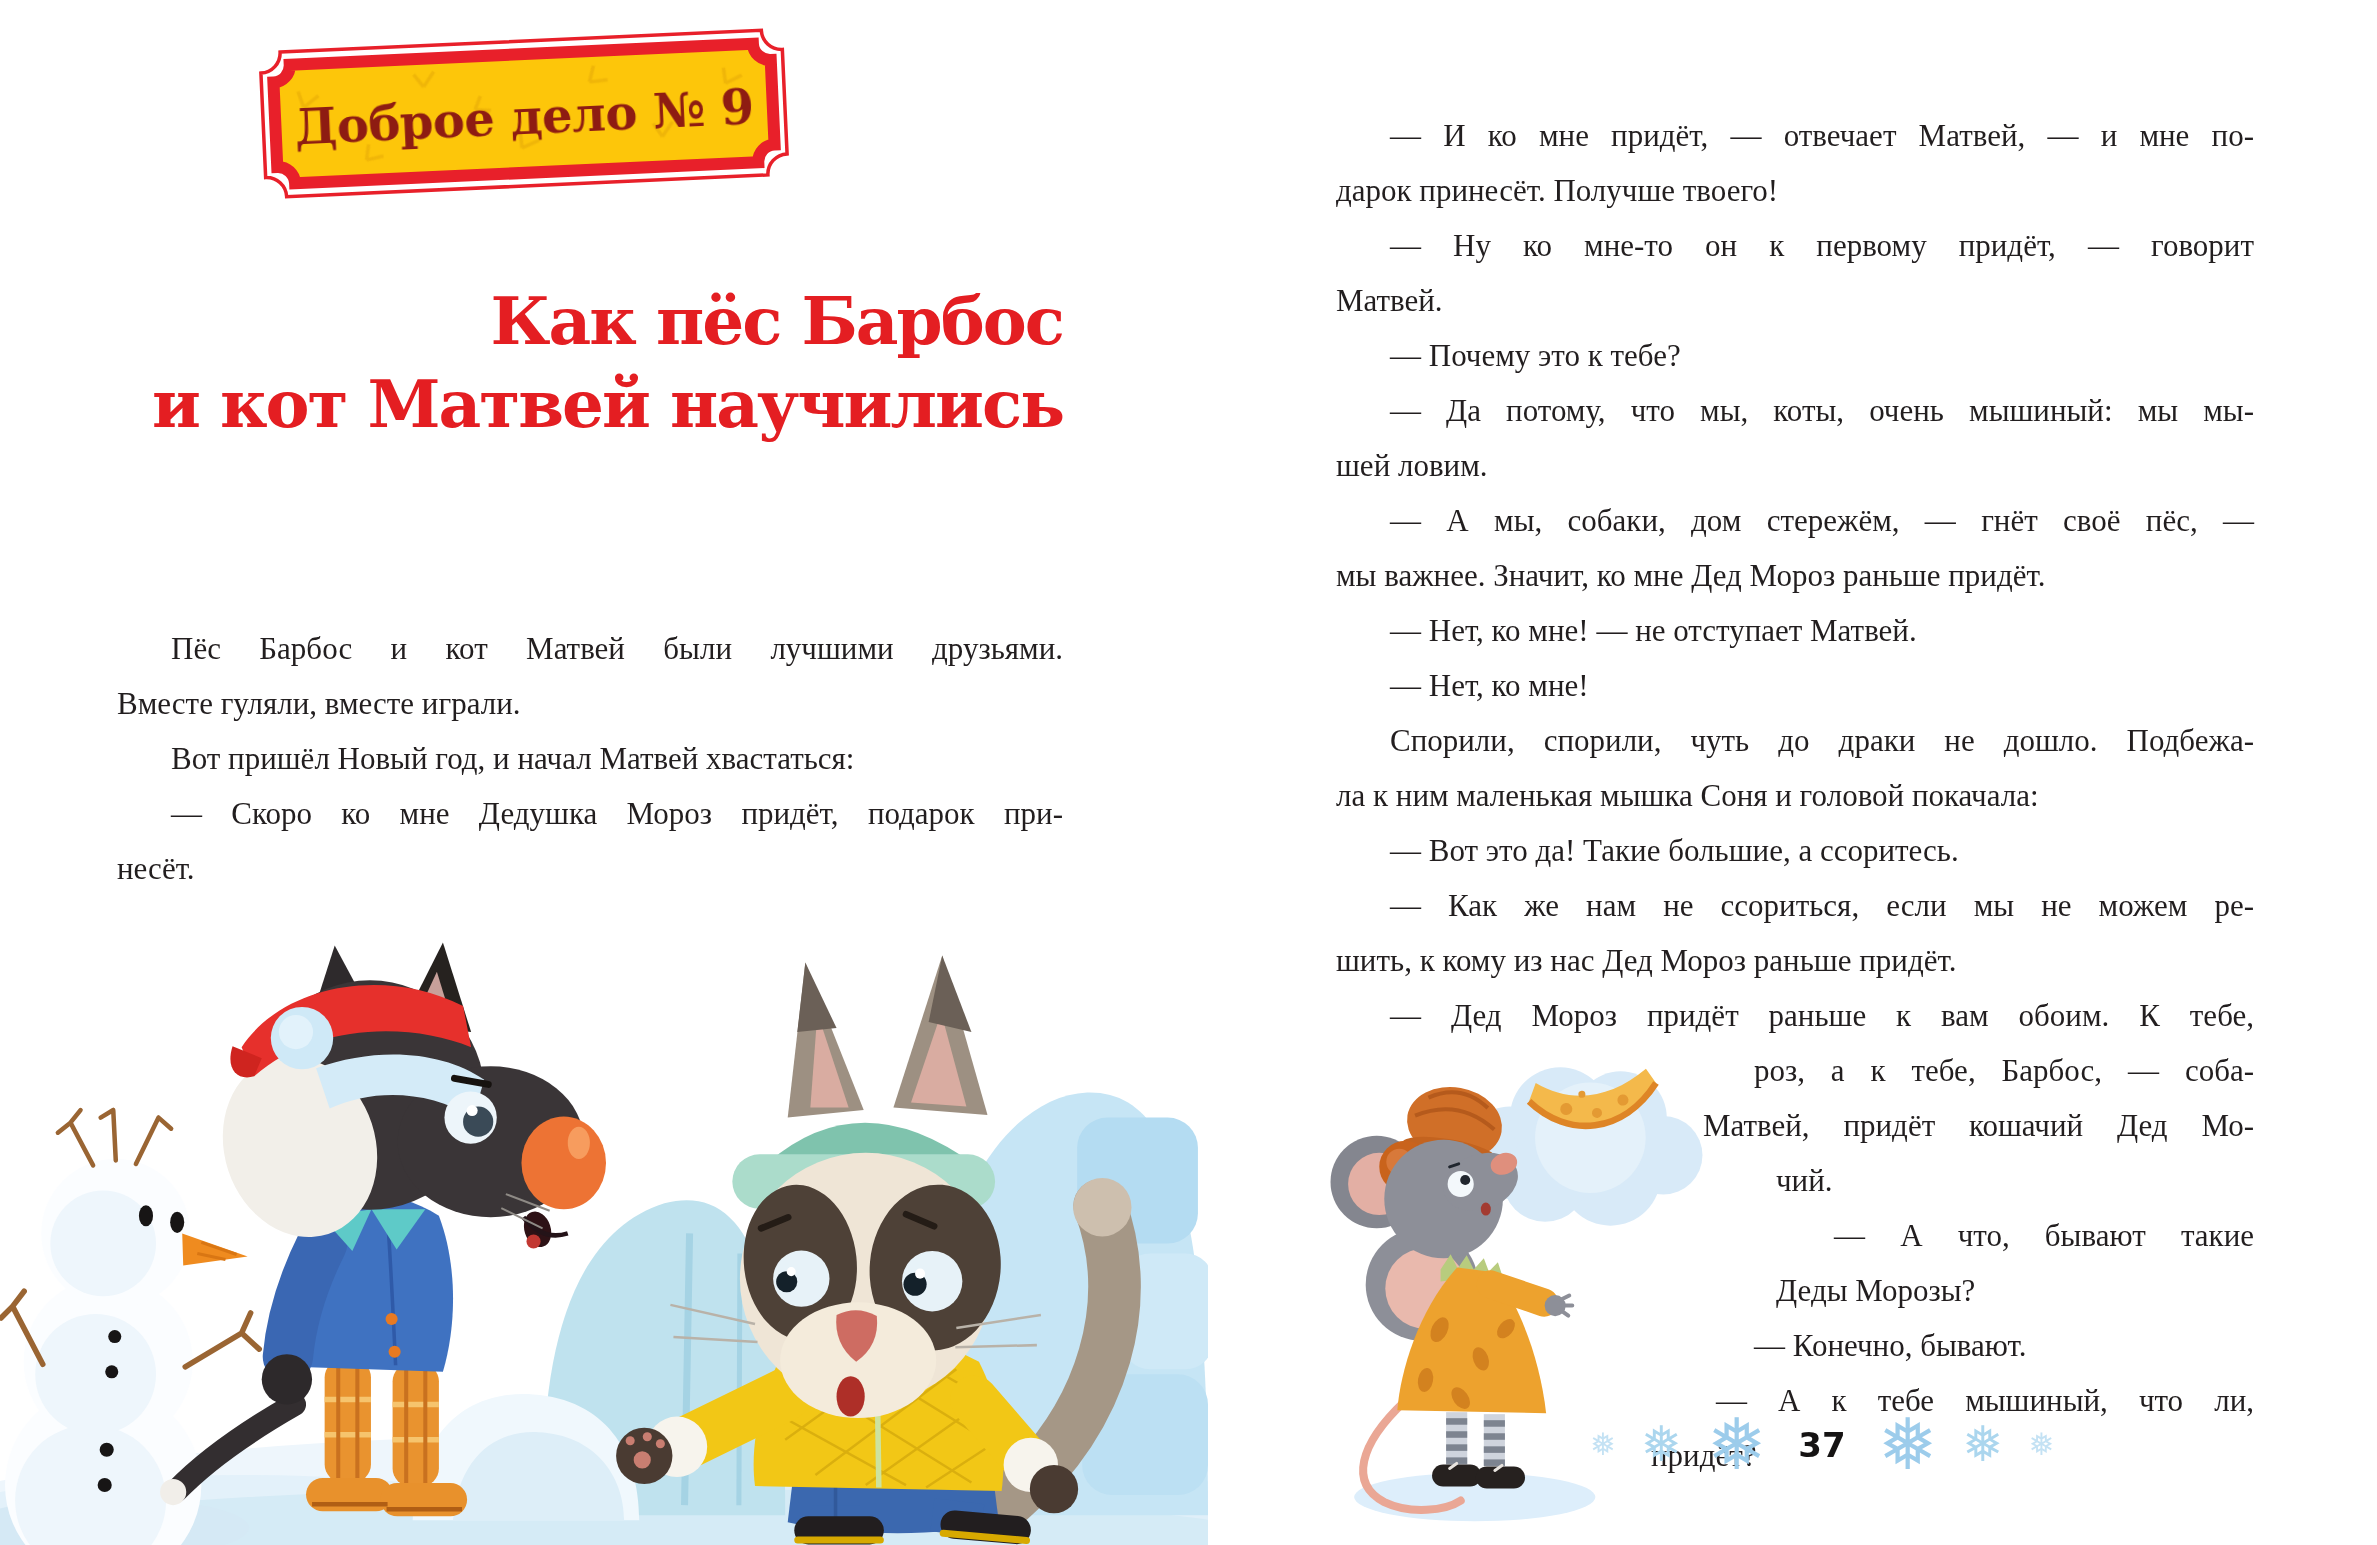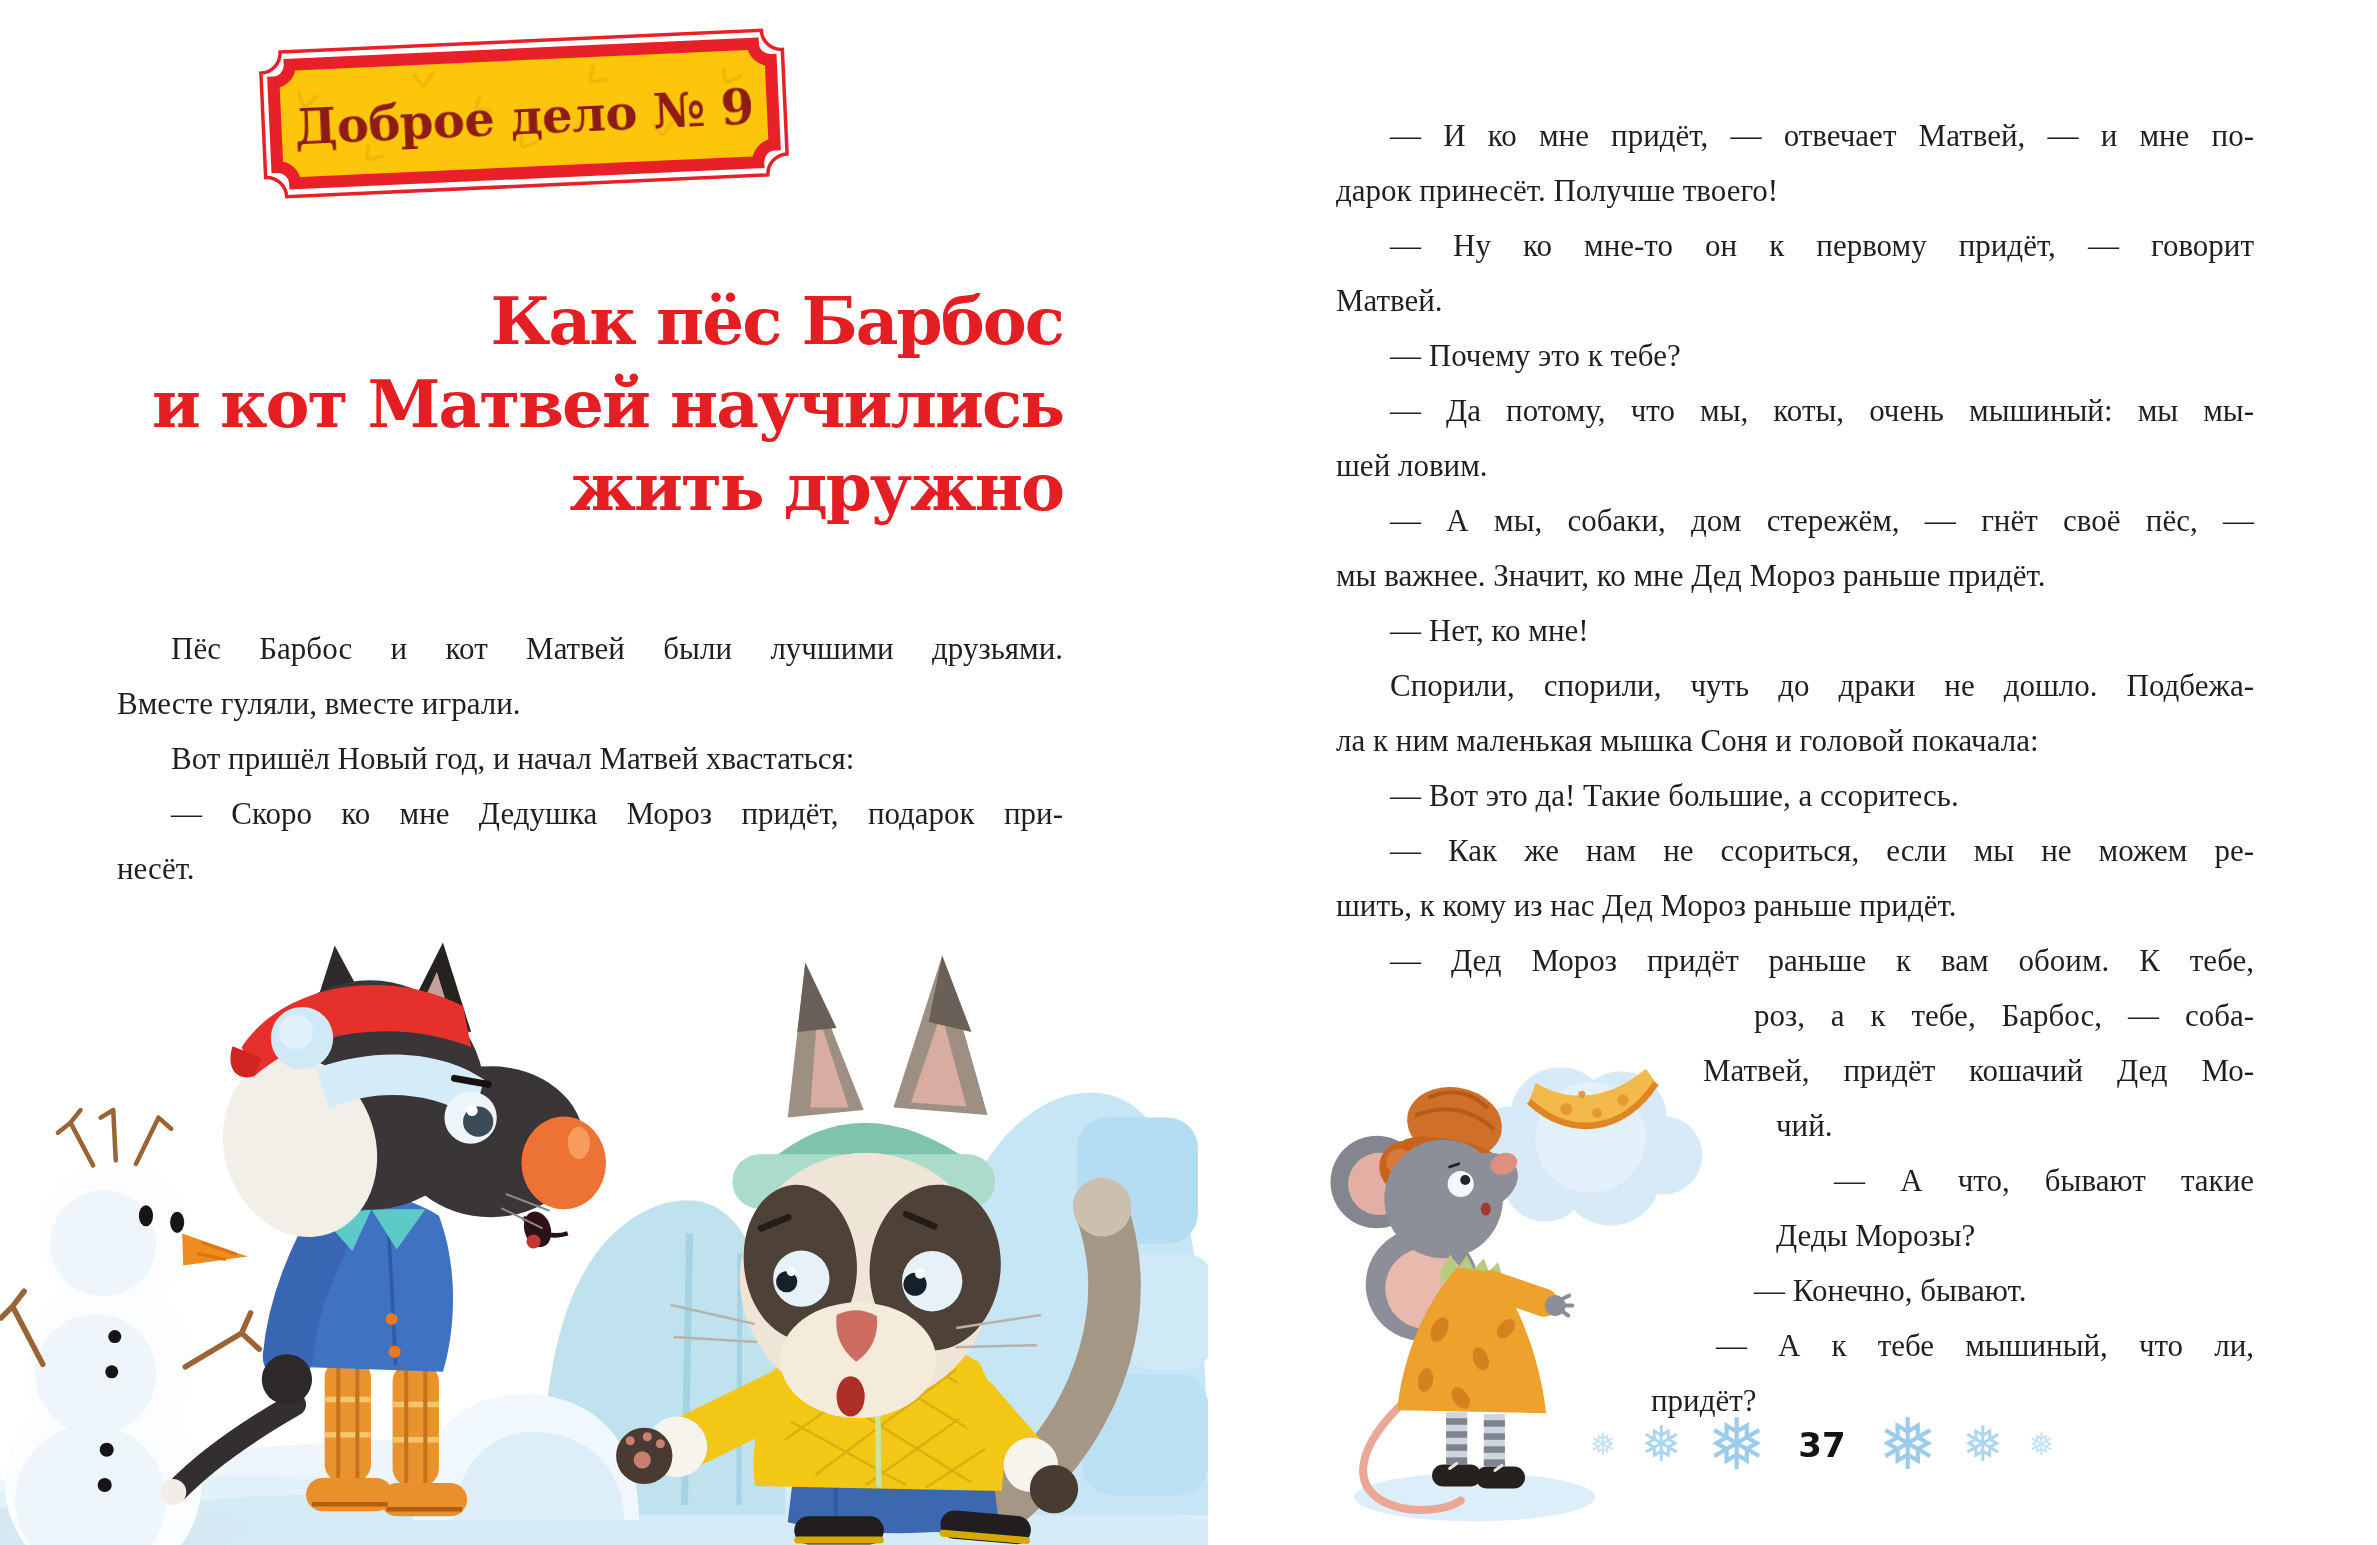--- a/index.html
+++ b/index.html
@@ -70,21 +70,20 @@
         <path d="M930,110 l30,-20 m-30,20 l-8,-30" transform="rotate(10 930 110)"></path>
         <path d="M430,140 l26,-18 m-26,18 l-8,-28" transform="rotate(40 430 140)"></path>
       </g>
     </svg>
     <div class="badge-label">Доброе дело № 9</div>
   </div>
 
   <div class="title">
     <div>Как пёс Барбос</div>
     <div>и кот Матвей научились</div>
-    <div>жить дружно</div>
   </div>
 
   <div class="col col-left">
     <div class="ln ind jst">Пёс Барбос и кот Матвей были лучшими друзьями.</div>
     <div class="ln">Вместе гуляли, вместе играли.</div>
     <div class="ln ind">Вот пришёл Новый год, и начал Матвей хвастаться:</div>
     <div class="ln ind jst">— Скоро ко мне Дедушка Мороз придёт, подарок при-</div>
     <div class="ln">несёт.</div>
   </div>
 
@@ -288,20 +287,21 @@
   <div class="col col-right">
     <div class="ln ind jst">— И ко мне придёт, — отвечает Матвей, — и мне по-</div>
     <div class="ln">дарок принесёт. Получше твоего!</div>
     <div class="ln ind jst">— Ну ко мне-то он к первому придёт, — говорит</div>
     <div class="ln">Матвей.</div>
     <div class="ln ind">— Почему это к тебе?</div>
     <div class="ln ind jst">— Да потому, что мы, коты, очень мышиный: мы мы-</div>
     <div class="ln">шей ловим.</div>
     <div class="ln ind jst">— А мы, собаки, дом стережём, — гнёт своё пёс, —</div>
     <div class="ln">мы важнее. Значит, ко мне Дед Мороз раньше придёт.</div>
+    <div class="ln ind">— Нет, ко мне! — не отступает Матвей.</div>
     <div class="ln ind">— Нет, ко мне!</div>
     <div class="ln ind jst">Спорили, спорили, чуть до драки не дошло. Подбежа-</div>
     <div class="ln">ла к ним маленькая мышка Соня и головой покачала:</div>
     <div class="ln ind">— Вот это да! Такие большие, а ссоритесь.</div>
     <div class="ln ind jst">— Как же нам не ссориться, если мы не можем ре-</div>
     <div class="ln">шить, к кому из нас Дед Мороз раньше придёт.</div>
     <div class="ln ind jst">— Дед Мороз придёт раньше к вам обоим. К тебе,</div>
     <div class="ln m830 jst">роз, а к тебе, Барбос, — соба-</div>
     <div class="ln m730 jst">Матвей, придёт кошачий Дед Мо-</div>
     <div class="ln m875">чий.</div>

